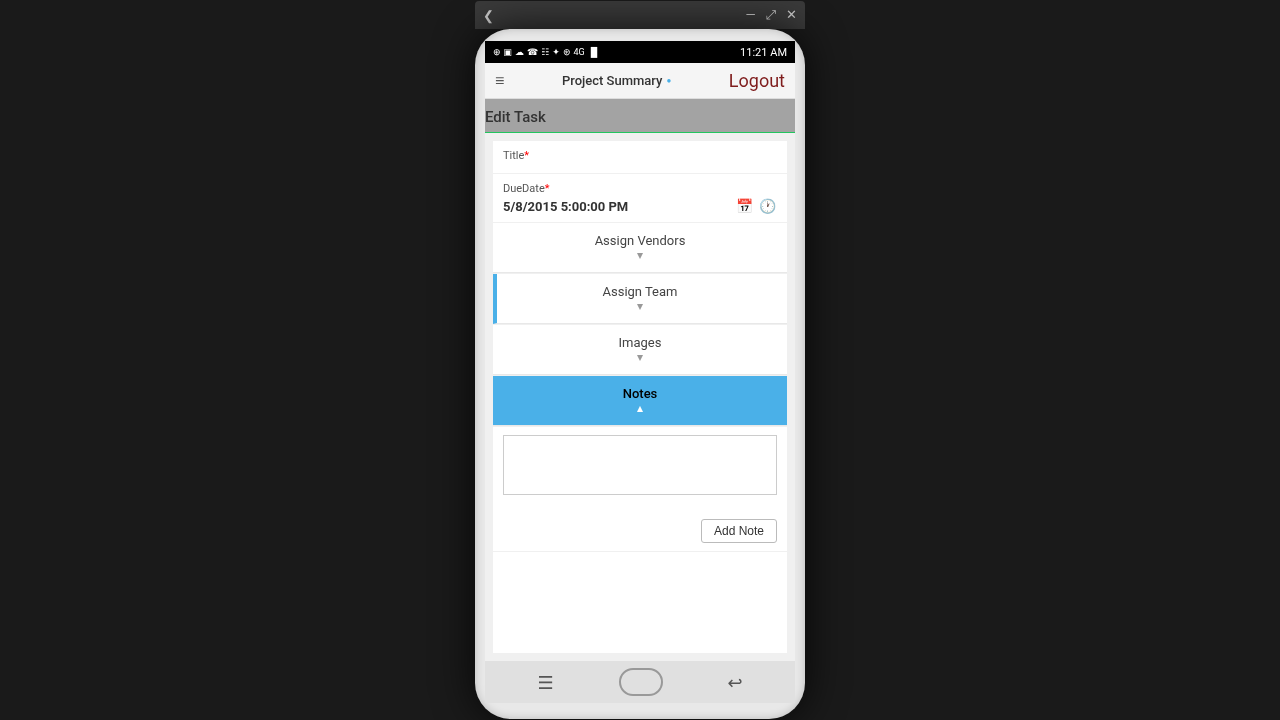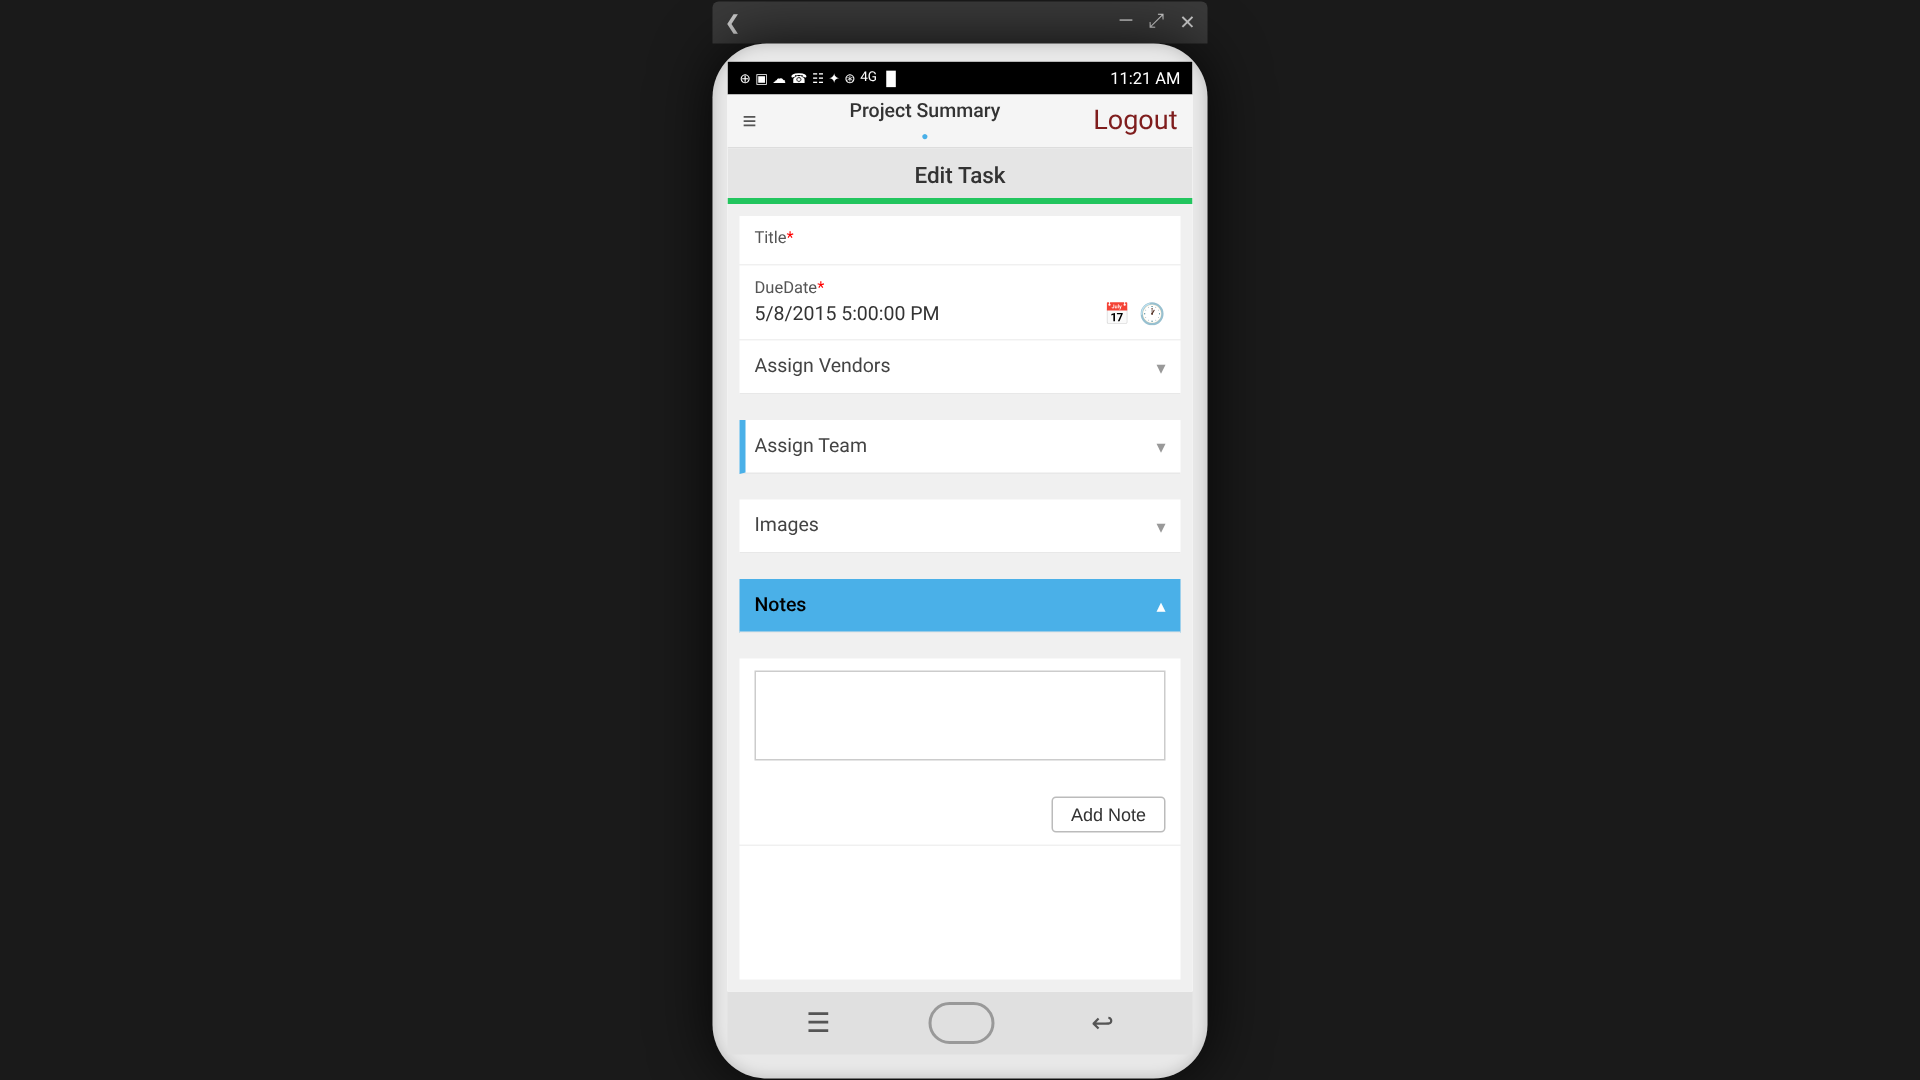--- a/index.html
+++ b/index.html
@@ -80,24 +80,24 @@
       color: #333;
       font-weight: 500;
     }
     .header-logout {
       font-size: 18px;
       color: #7f1d1d;
     }
 
     
     .page-title-bar {
-      background: #e5e5e5;
-      text-align: center;
+      background: #a3a3a3;
+      text-align: left;
       padding: 8px 0 6px;
-      border-bottom: 4px solid #22c55e;
+      border-bottom: 1px solid #22c55e;
       flex-shrink: 0;
     }
     .page-title {
       font-size: 15px;
       color: #333;
       font-weight: 500;
     }
 
     
     .content {
@@ -134,20 +134,21 @@
 
     .date-row {
       display: flex;
       align-items: center;
       gap: 6px;
     }
     .date-value {
       flex: 1;
       font-size: 13px;
       color: #333;
+      font-weight: bold;
     }
     .date-icon {
       font-size: 14px;
       color: #666;
       cursor: pointer;
     }
 
     .completed-row {
       display: flex;
       align-items: center;
@@ -181,21 +182,22 @@
 
     
     .accordion-row {
       background: #fff;
       border-bottom: 1px solid #e8e8e8;
       display: flex;
       align-items: center;
       justify-content: space-between;
       padding: 10px 10px;
       cursor: pointer;
-      margin-bottom: 17px;
+      margin-bottom: 1px;
+      flex-direction: column;
     }
     .accordion-label {
       font-size: 13px;
       color: #444;
     }
     .accordion-chevron {
       font-size: 12px;
       color: #999;
     }
 
@@ -352,21 +354,21 @@
           <span style="font-size:9px;">✦</span>
           <span style="font-size:9px;">⊛</span>
           <span style="font-size:9px;">4G</span>
           <span style="font-size:9px;">▐▌</span>
         </div>
         <div class="status-right">11:21 AM</div>
       </div>
 
       <div class="app-header">
         <span class="header-menu-icon">≡</span>
-        <div style="display:flex;align-items:center;gap:4px;flex-direction:column;">
+        <div style="display:flex;align-items:center;gap:4px;">
           <span class="header-title">Project Summary</span>
           <span style="font-size:8px;color:#4ab0e8;">●</span>
         </div>
         <span class="header-logout">Logout</span>
       </div>
 
       <div class="page-title-bar">
         <span class="page-title">Edit Task</span>
       </div>
 

